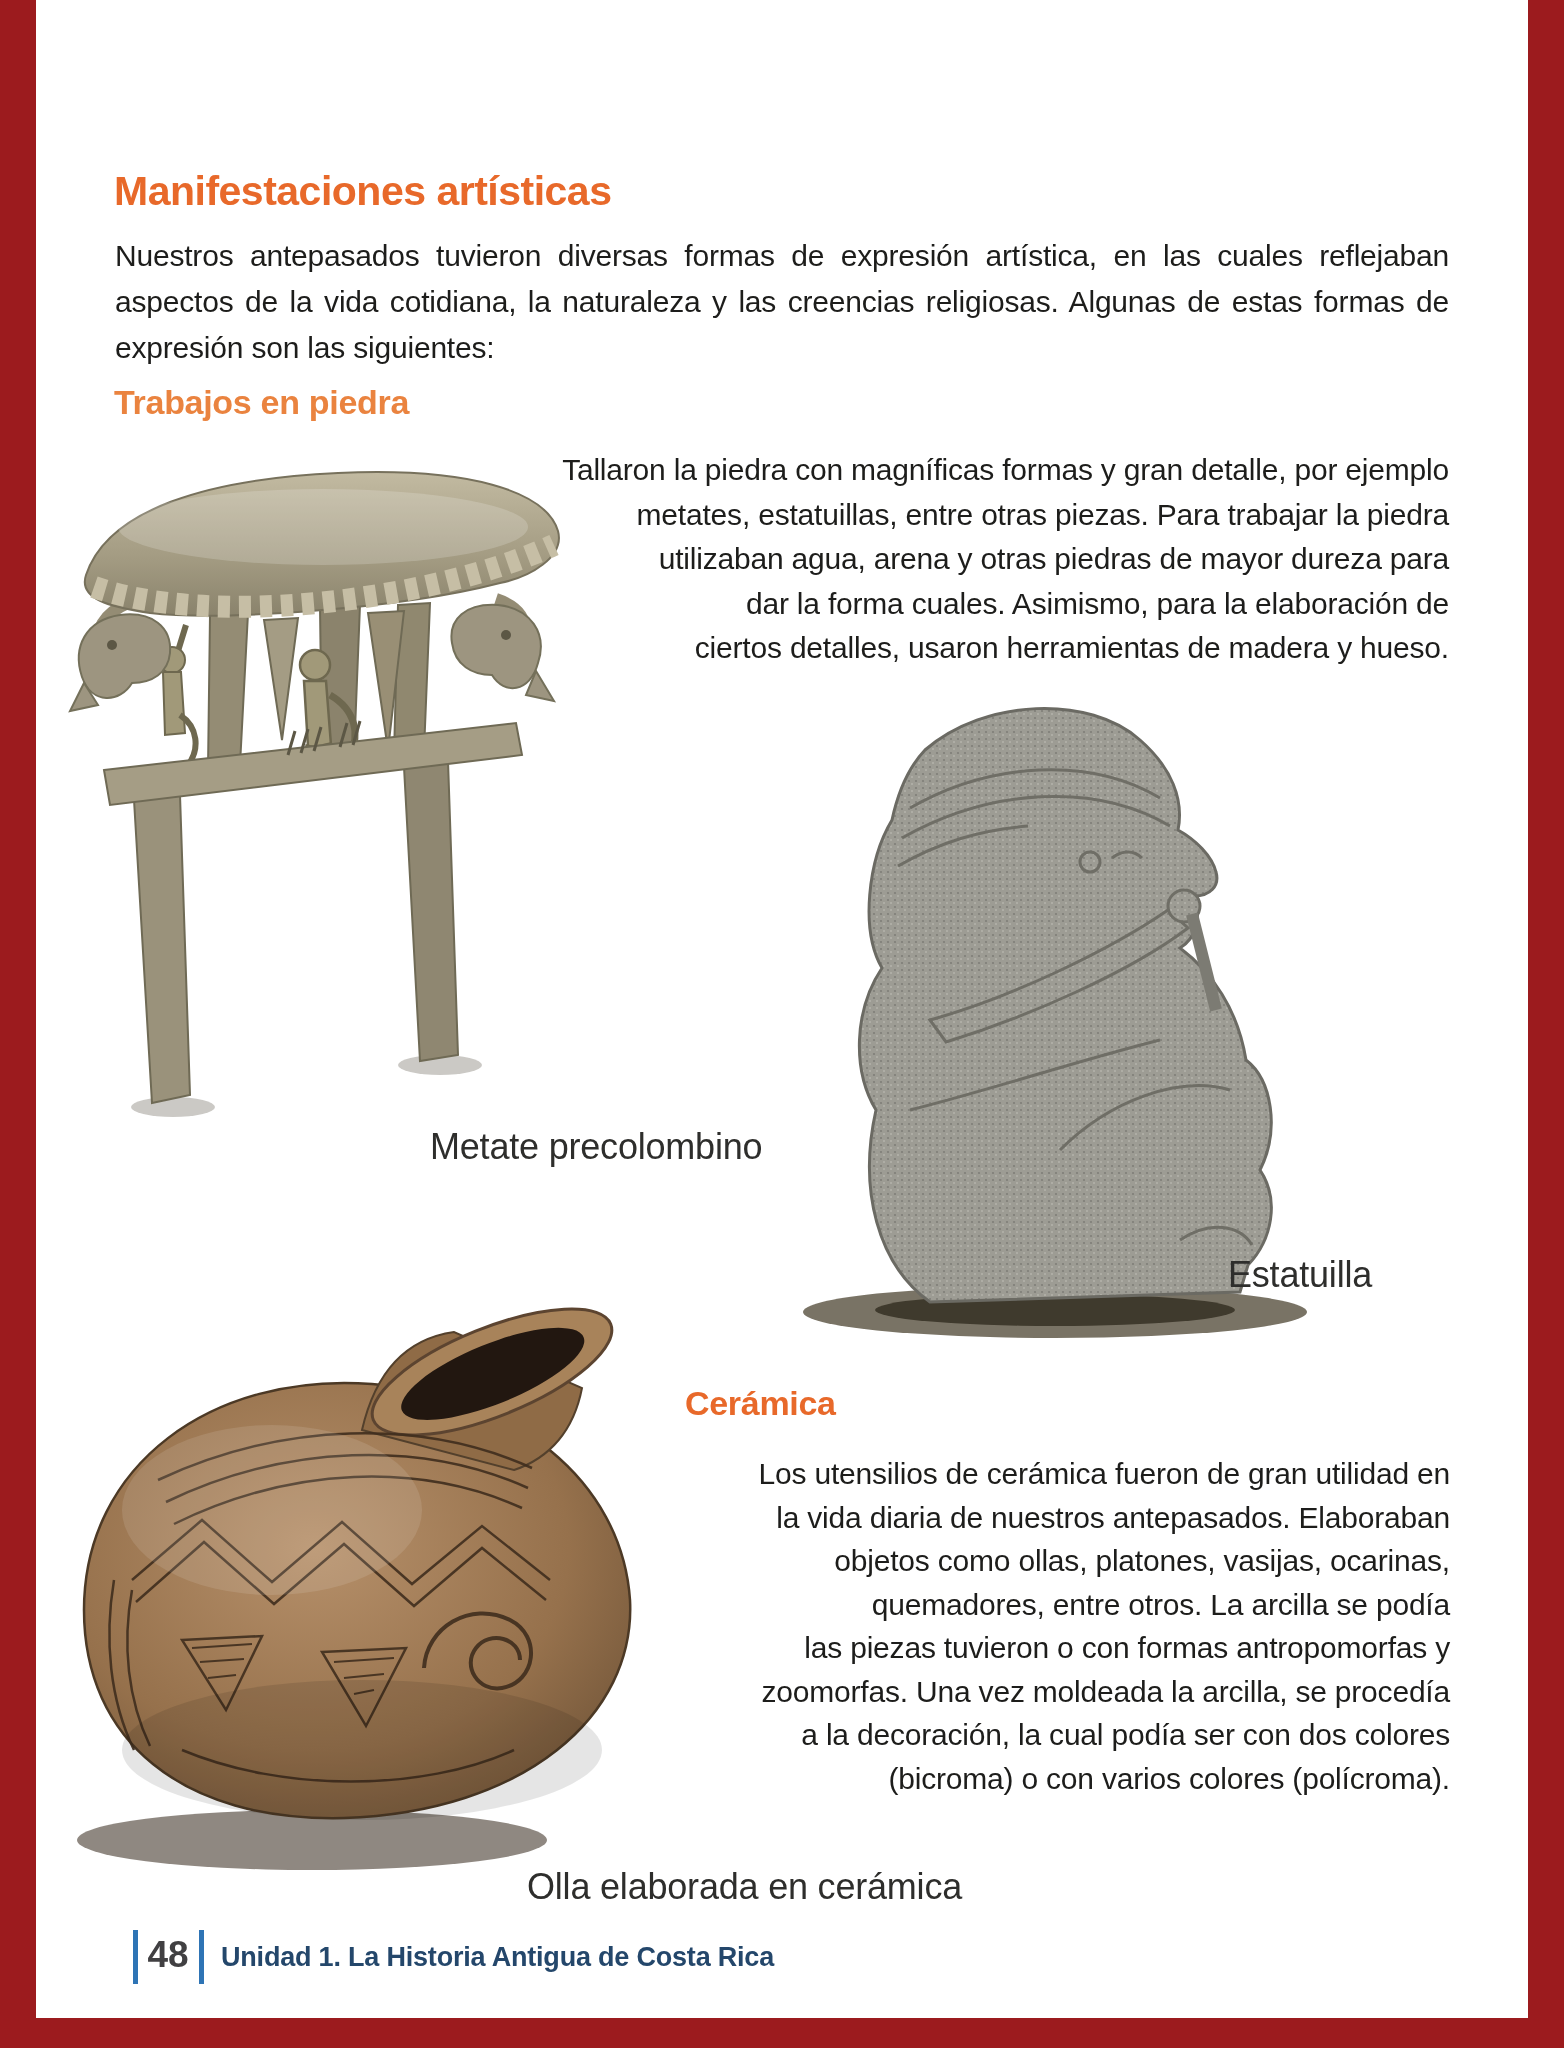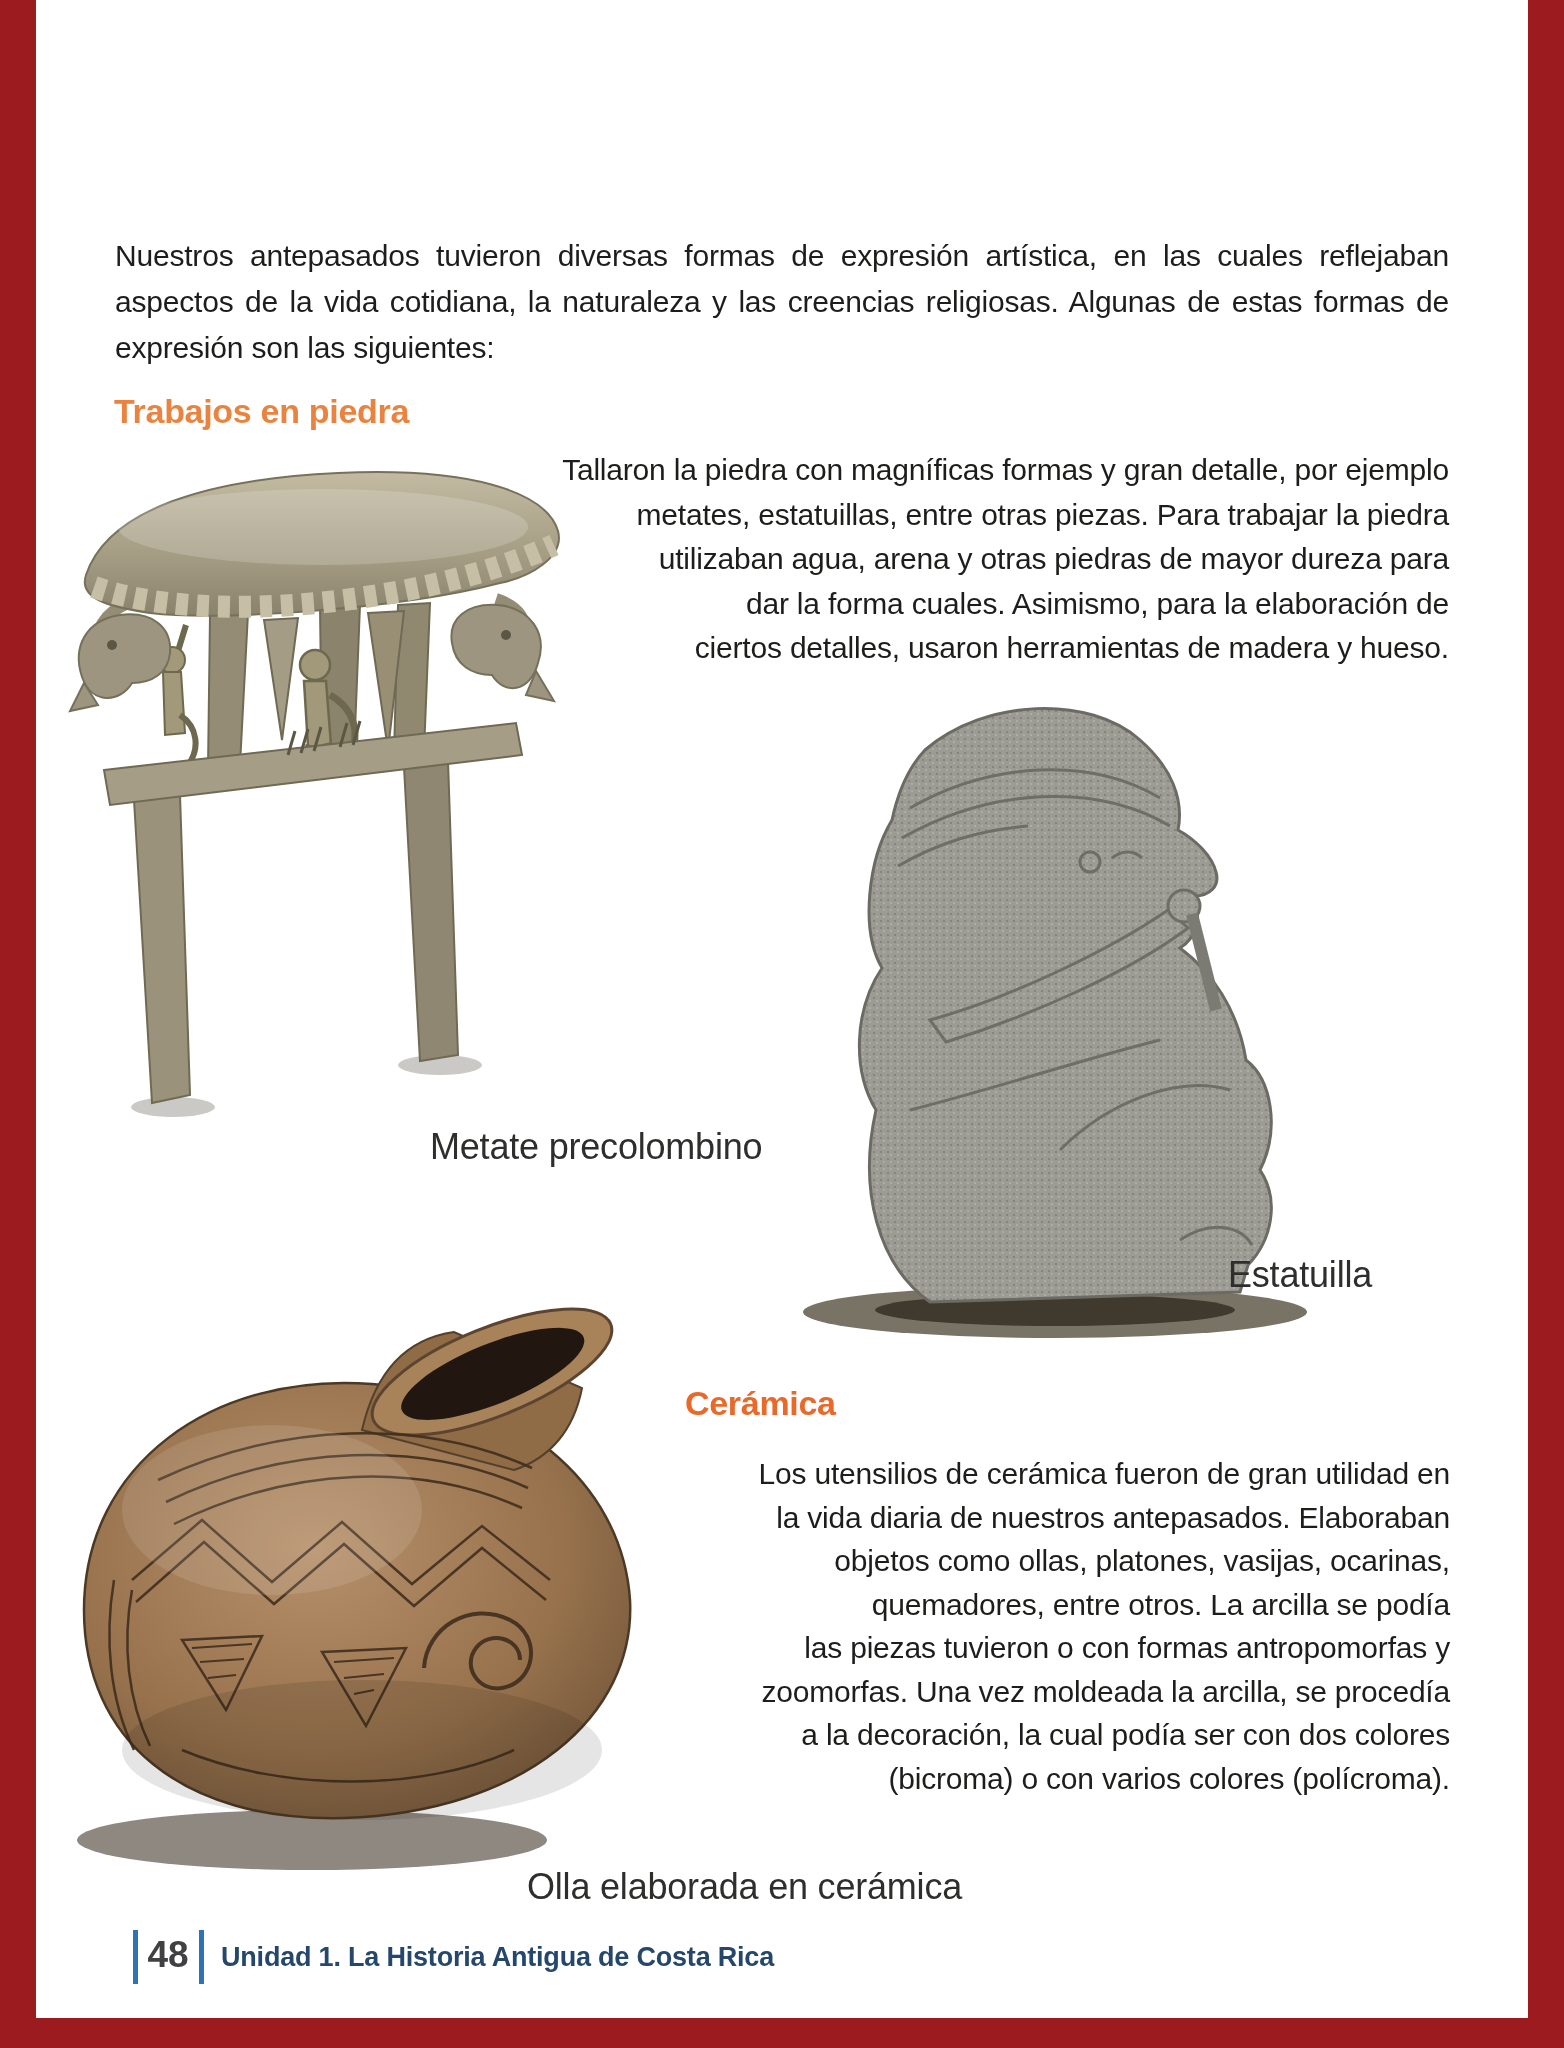--- a/index.html
+++ b/index.html
@@ -21,21 +21,21 @@
   .h1{
     position:absolute;left:114px;top:168px;
     font-size:41px;font-weight:bold;color:#e8692a;
     letter-spacing:-0.5px;
   }
   .h2{
     position:absolute;
     font-size:34px;font-weight:bold;color:#ea833f;
     letter-spacing:-0.3px;
   }
-  .h2.stone{left:114px;top:383px;margin-top:9px;}
+  .h2.stone{left:114px;top:383px;}
   .h2.ceramic{left:685px;top:1384px;color:#e8692a;}
 
   .bodytext{font-size:30px;line-height:46px;color:#1d1d1b;letter-spacing:-0.2px;}
 
   .intro{position:absolute;left:115px;top:233px;width:1334px;}
   .intro .j{text-align:justify;text-align-last:justify;}
   .intro .l{text-align:left;}
 
   .stone-par{position:absolute;right:115px;top:448px;width:1060px;line-height:44.5px;}
   .stone-par div{text-align:right;}
@@ -71,20 +71,21 @@
 </style>
 </head>
 <body>
 
 <div class="page">
 
   <div class="frame-left"></div>
   <div class="frame-right"></div>
   <div class="frame-bottom"></div>
 
+  <div class="h1">Manifestaciones artísticas</div>
 
   <div class="intro bodytext">
     <div class="j">Nuestros antepasados tuvieron diversas formas de expresión artística, en las cuales reflejaban</div>
     <div class="j">aspectos de la vida cotidiana, la naturaleza y las creencias religiosas. Algunas de estas formas de</div>
     <div class="l">expresión son las siguientes:</div>
   </div>
 
   <div class="h2 stone">Trabajos en piedra</div>
 
   <div class="stone-par bodytext">

